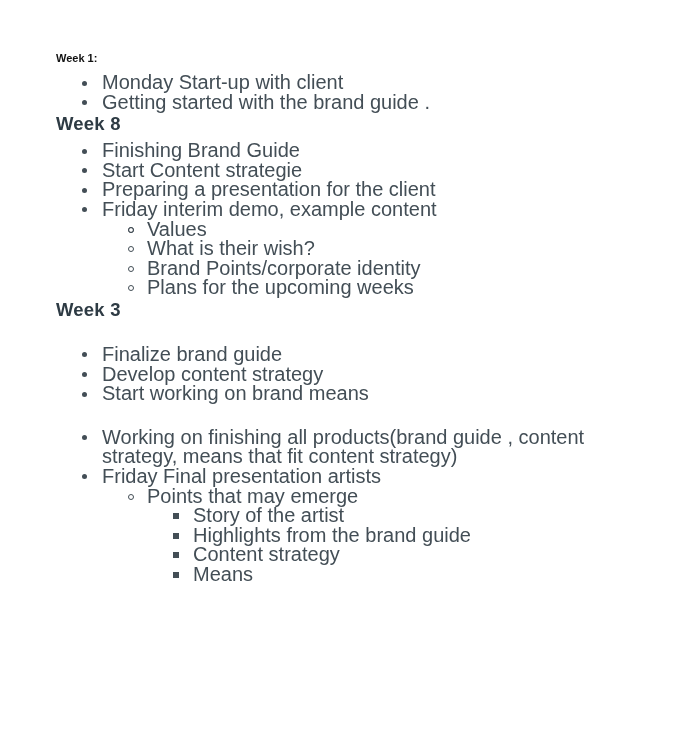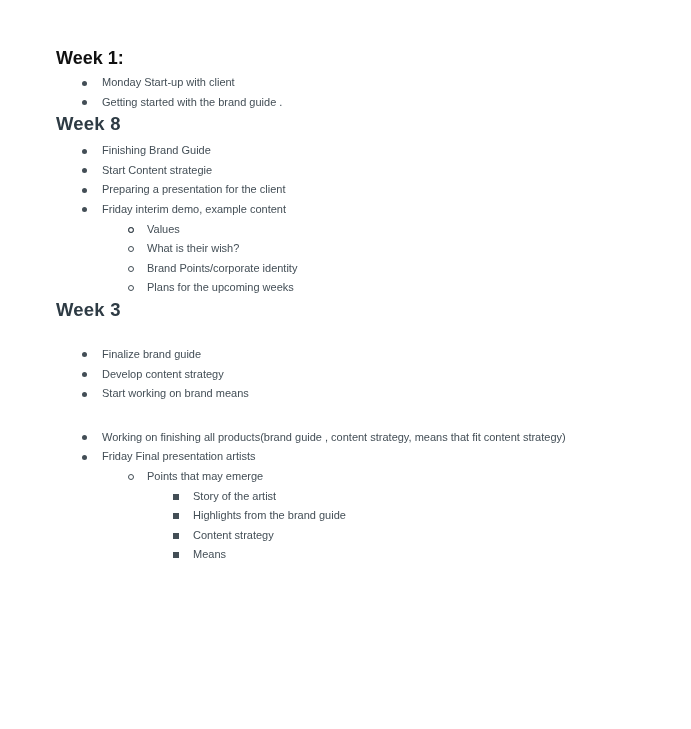--- a/index.html
+++ b/index.html
@@ -21,31 +21,31 @@
   }
   h2.week {
     font-size: 18.5px;
     font-weight: bold;
     color: var(--heading);
     margin: 0;
     line-height: 23px;
     letter-spacing: 0.2px;
   }
   h3.sub {
-    font-size: 18px;
+    font-size: 11px;
     font-weight: bold;
     color: var(--subheading);
     margin: 0 0 6px 0;
     line-height: 18px;
   }
   ul {
     list-style: none;
     margin: 0;
     padding: 0;
-    font-size: 11px;
+    font-size: 20px;
     line-height: 19.6px;
   }
   .l1 { padding-left: 46px; }
   .l2 { padding-left: 91px; }
   .l3 { padding-left: 137px; }
   li { position: relative; }
   .marker { position: absolute; display: block; }
   .m1 {
     left: -20px; top: 7.5px;
     width: 5px; height: 5px;

